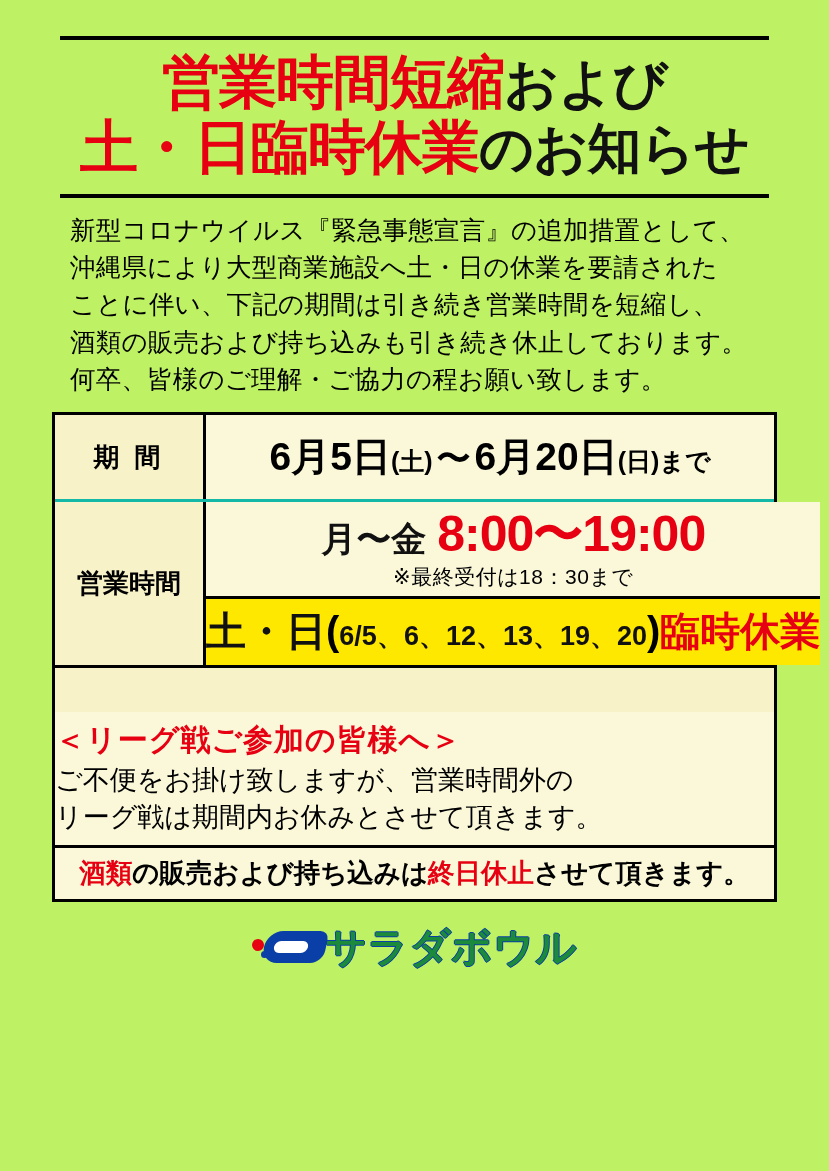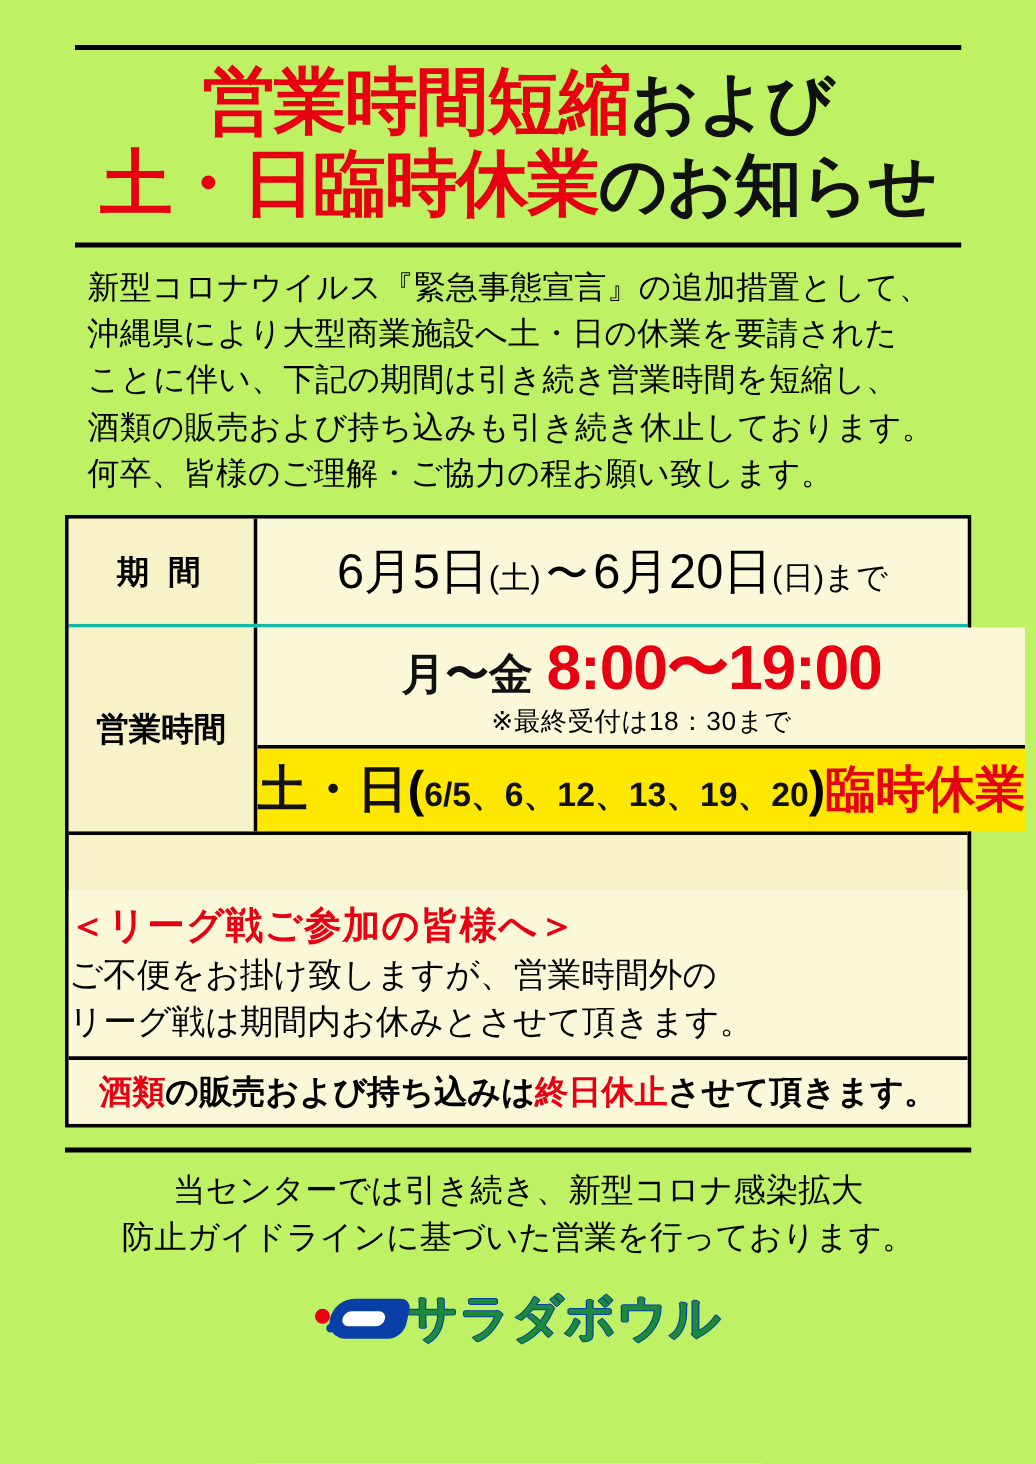--- a/index.html
+++ b/index.html
@@ -84,21 +84,21 @@
     background: #fbf8da;
     display: flex;
     align-items: center;
     justify-content: center;
   }
 
   
   .period-row { height: 84px; }
   .period-text {
     font-size: 39px;
-    font-weight: normal;
+    font-weight: bold;
     white-space: nowrap;
     letter-spacing: 0px;
   }
   .period-text .small { font-size: 25px; }
   .period-text .tilde { font-size: 34px; padding: 0 4px; }
   .period-text .made { font-size: 25px; }
 
   
   .hours-row { display: flex; border-bottom: 3px solid #000; }
   .hours-label {
@@ -285,24 +285,20 @@
       <div class="league-head">＜リーグ戦ご参加の皆様へ＞</div>
       <div class="league-body">ご不便をお掛け致しますが、営業時間外の</div>
       <div class="league-body">リーグ戦は期間内お休みとさせて頂きます。</div>
     </div>
 
     <div class="alcohol">
       <span class="hl">酒類</span><span>の販売および持ち込みは</span><span class="hl">終日休止</span><span>させて頂きます。</span>
     </div>
   </div>
 
-  <div class="footer-note">
-    <p>当センターでは引き続き、新型コロナ感染拡大</p>
-    <p>防止ガイドラインに基づいた営業を行っております。</p>
-  </div>
 
   <div class="logo-wrap">
     <div class="logo-mark">
       <div class="logo-dot1"></div>
       <div class="logo-dot2"></div>
       <div class="logo-swoosh"></div>
     </div>
     <div class="logo-text">サラダボウル</div>
   </div>
 

